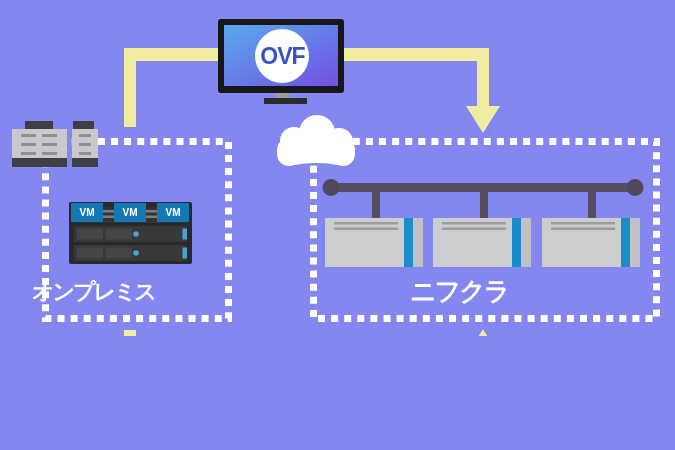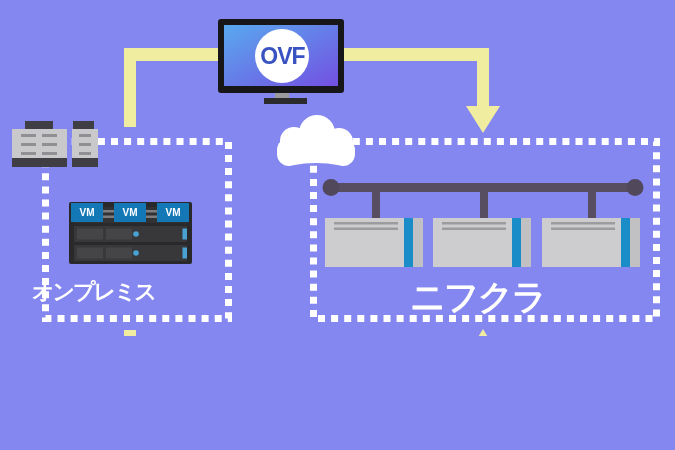--- a/index.html
+++ b/index.html
@@ -17,21 +17,21 @@
     letter-spacing:-1px;color:#3952c1;
   }
   .vm-badge{
     position:absolute;top:176px;width:32px;height:19px;line-height:19px;
     background:#1478b6;color:#fff;font-weight:bold;font-size:10px;
     text-align:center;
     margin-top:27px;
   }
   .vm1{left:71px;} .vm2{left:114px;} .vm3{left:157px;}
   .onprem-label{left:32px;top:277px;width:150px;font-size:22px;letter-spacing:-2px;}
-  .nifcloud-label{left:410px;top:274px;width:150px;font-size:35px;letter-spacing:-2px;}
+  .nifcloud-label{left:410px;top:274px;width:150px;font-size:26px;letter-spacing:-2px;}
 </style>
 </head>
 <body>
 
 <div class="stage">
 
   <svg width="675" height="450" viewBox="0 0 675 450">
     <defs>
       <linearGradient id="scr" x1="0" y1="0" x2="1" y2="1">
         <stop offset="0" stop-color="#59a9ee"></stop>

